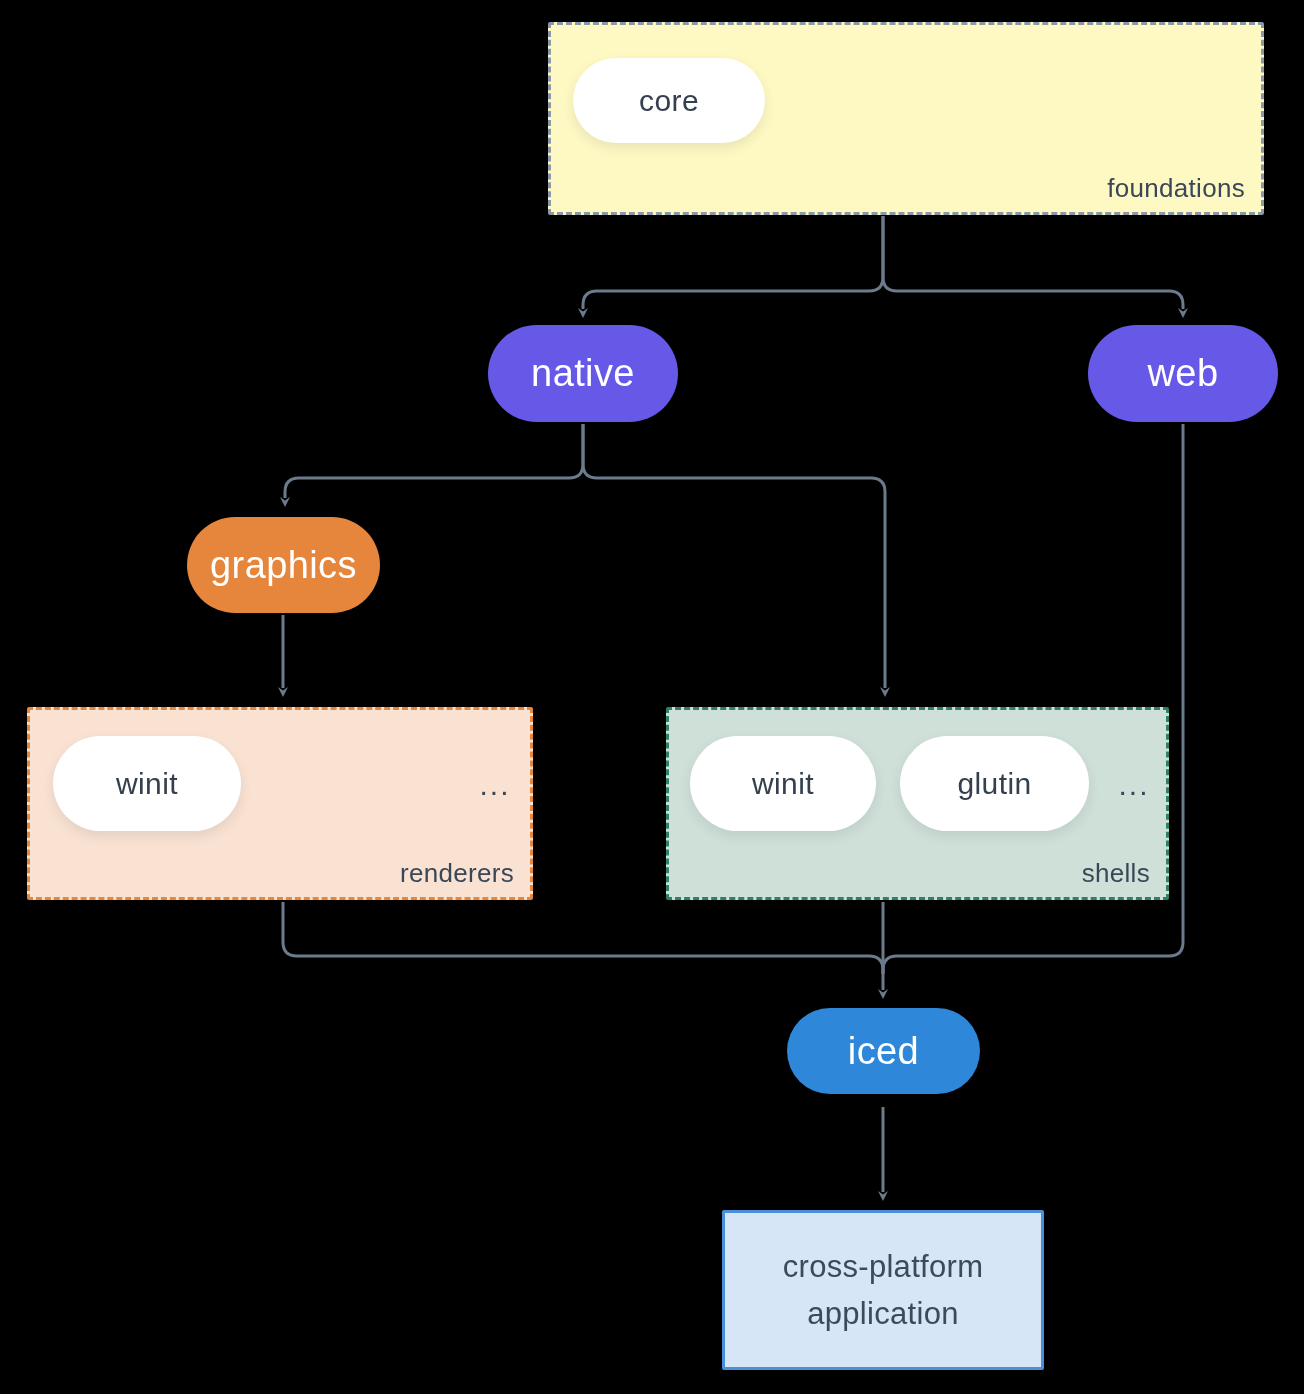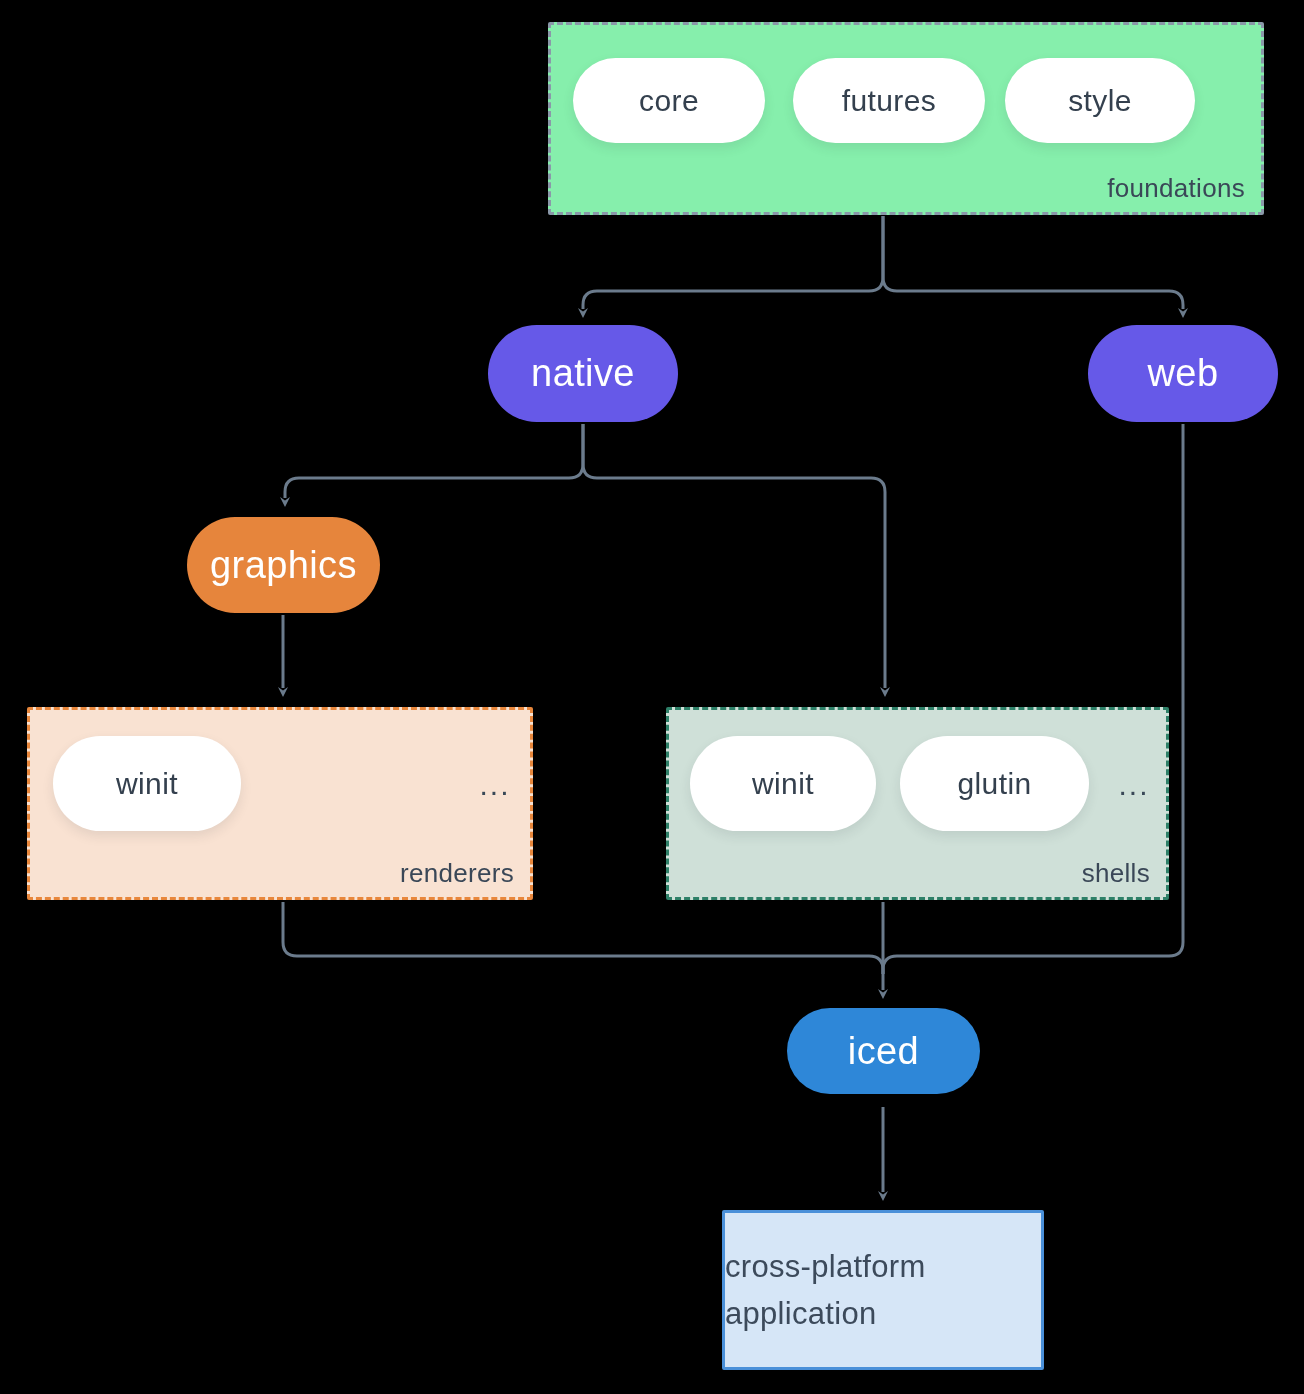--- a/index.html
+++ b/index.html
@@ -4,21 +4,21 @@
 <style>
   html,body{margin:0;padding:0;background:#000;}
   .canvas{
     position:relative;width:1304px;height:1394px;background:#000;
     font-family:"Liberation Sans", sans-serif;overflow:hidden;
   }
   .wires{position:absolute;left:0;top:0;width:1304px;height:1394px;}
 
   .groupbox{position:absolute;box-sizing:border-box;border-radius:2px;}
   .groupbox.foundations{left:548px;top:22px;width:716px;height:193px;
-    background:#86efac;border:3px dashed #8a98a9;}
+    background:#fef9c3;border:3px dashed #8a98a9;}
   .groupbox.renderers{left:27px;top:707px;width:506px;height:193px;
     background:#f9e2d2;border:3px dashed #e8873c;}
   .groupbox.shells{left:666px;top:707px;width:503px;height:193px;
     background:#cfe0d8;border:3px dashed #2e8068;}
 
   .group-label{position:absolute;right:16px;bottom:8px;font-size:26px;
     color:#3a4757;letter-spacing:.3px;}
 
   .pill{position:absolute;display:flex;align-items:center;justify-content:center;
     background:#fff;border-radius:48px;color:#34404e;font-size:30px;
@@ -35,21 +35,21 @@
 
   .node{position:absolute;display:flex;align-items:center;justify-content:center;
     color:#fff;font-size:38px;letter-spacing:.4px;border-radius:49px;}
   .node.native{left:488px;top:325px;width:190px;height:97px;background:#6659e8;}
   .node.web{left:1088px;top:325px;width:190px;height:97px;background:#6659e8;}
   .node.graphics{left:187px;top:517px;width:193px;height:96px;background:#e6853c;}
   .node.iced{left:787px;top:1008px;width:193px;height:86px;background:#2e87d8;}
 
   .appbox{position:absolute;left:722px;top:1210px;width:322px;height:160px;
     box-sizing:border-box;background:#d6e6f7;border:3px solid #4a90d9;border-radius:2px;
-    display:flex;flex-direction:column;align-items:flex-start;justify-content:center;
+    display:flex;flex-direction:column;align-items:center;justify-content:center;
     color:#3c4a5b;font-size:31px;line-height:47px;letter-spacing:.3px;}
 </style>
 </head>
 <body>
 
 <div class="canvas">
 
   <svg class="wires" viewBox="0 0 1304 1394" xmlns="http://www.w3.org/2000/svg">
     <defs>
       <marker id="arrow" viewBox="0 0 12 12" markerWidth="12" markerHeight="12" refX="2" refY="6" orient="auto" markerUnits="userSpaceOnUse">
@@ -64,22 +64,20 @@
       <path d="M283,615 L283,688" marker-end="url(#arrow)"></path>
       <path d="M283,902 L283,942 Q283,956 297,956 L869,956 Q883,956 883,970 L883,974"></path>
       <path d="M1183,424 L1183,942 Q1183,956 1169,956 L897,956 Q883,956 883,970 L883,974"></path>
       <path d="M883,902 L883,990" marker-end="url(#arrow)"></path>
       <path d="M883,1107 L883,1192" marker-end="url(#arrow)"></path>
     </g>
   </svg>
 
   <div class="groupbox foundations">
     <div class="pill p0">core</div>
-    <div class="pill p1">futures</div>
-    <div class="pill p2">style</div>
     <div class="group-label">foundations</div>
   </div>
 
   <div class="node native">native</div>
   <div class="node web">web</div>
 
   <div class="node graphics">graphics</div>
 
   <div class="groupbox renderers">
     <div class="pill inbox p0">winit</div>

